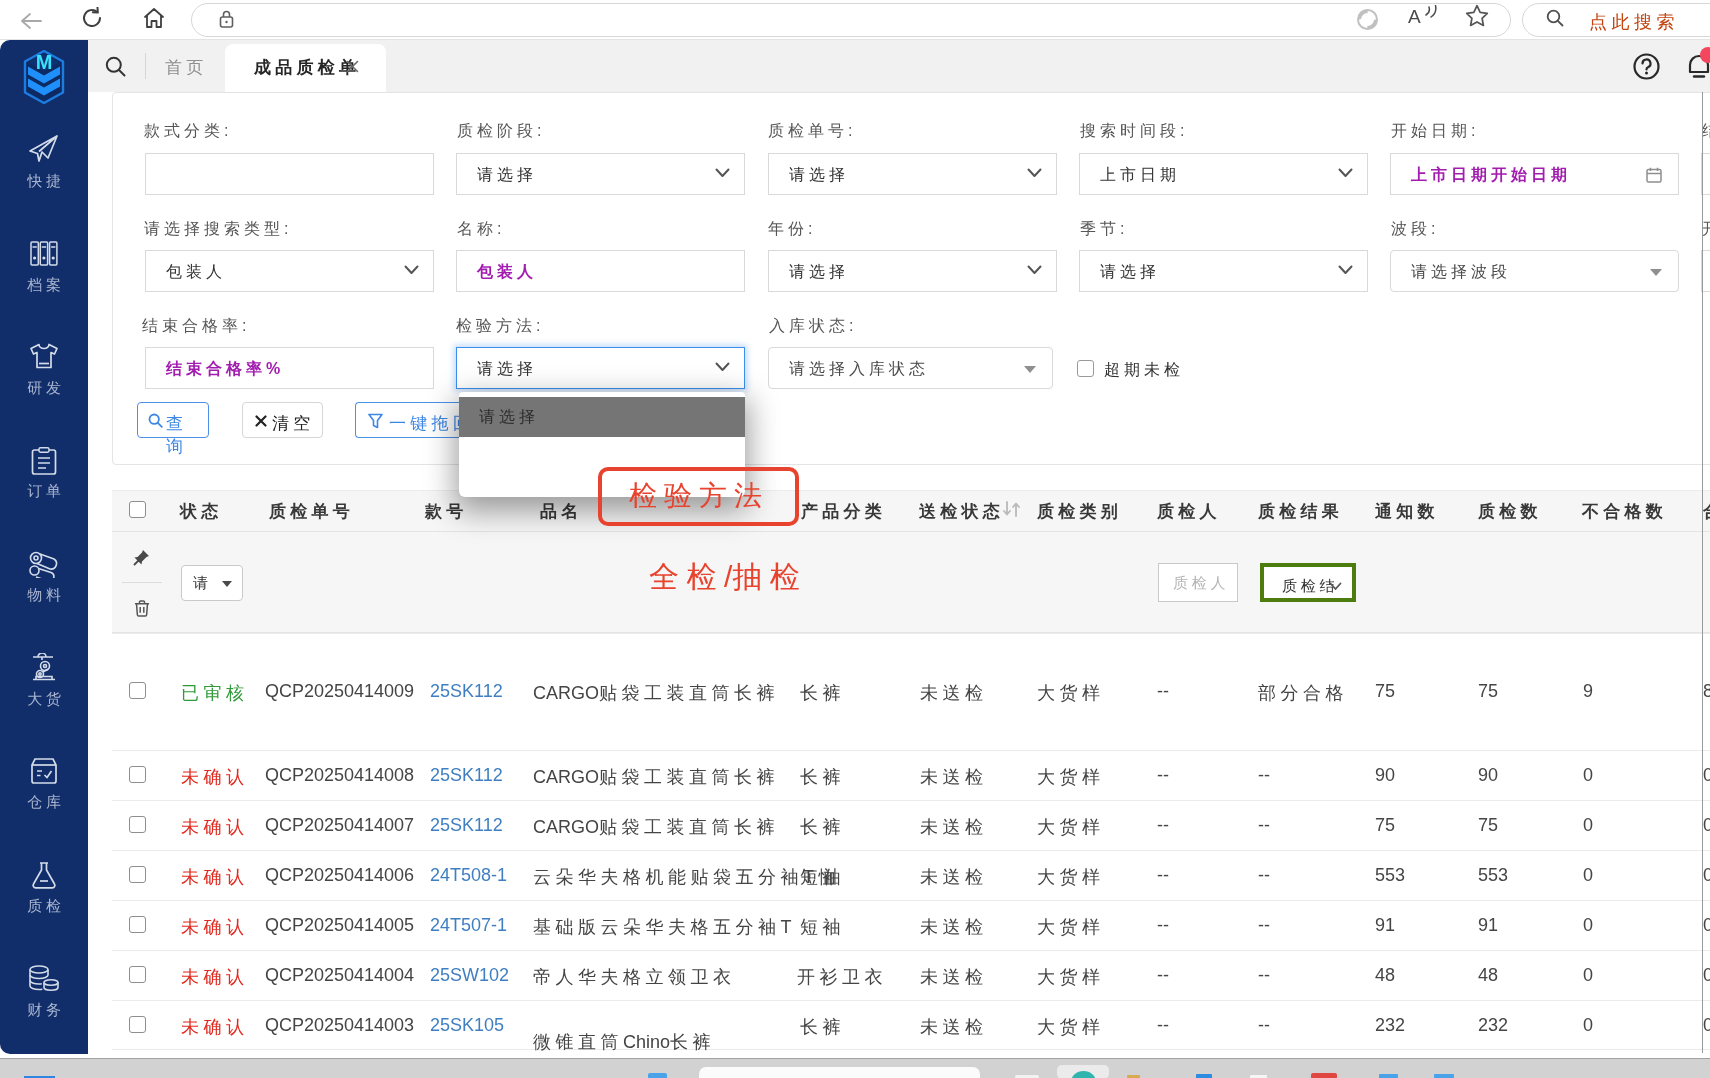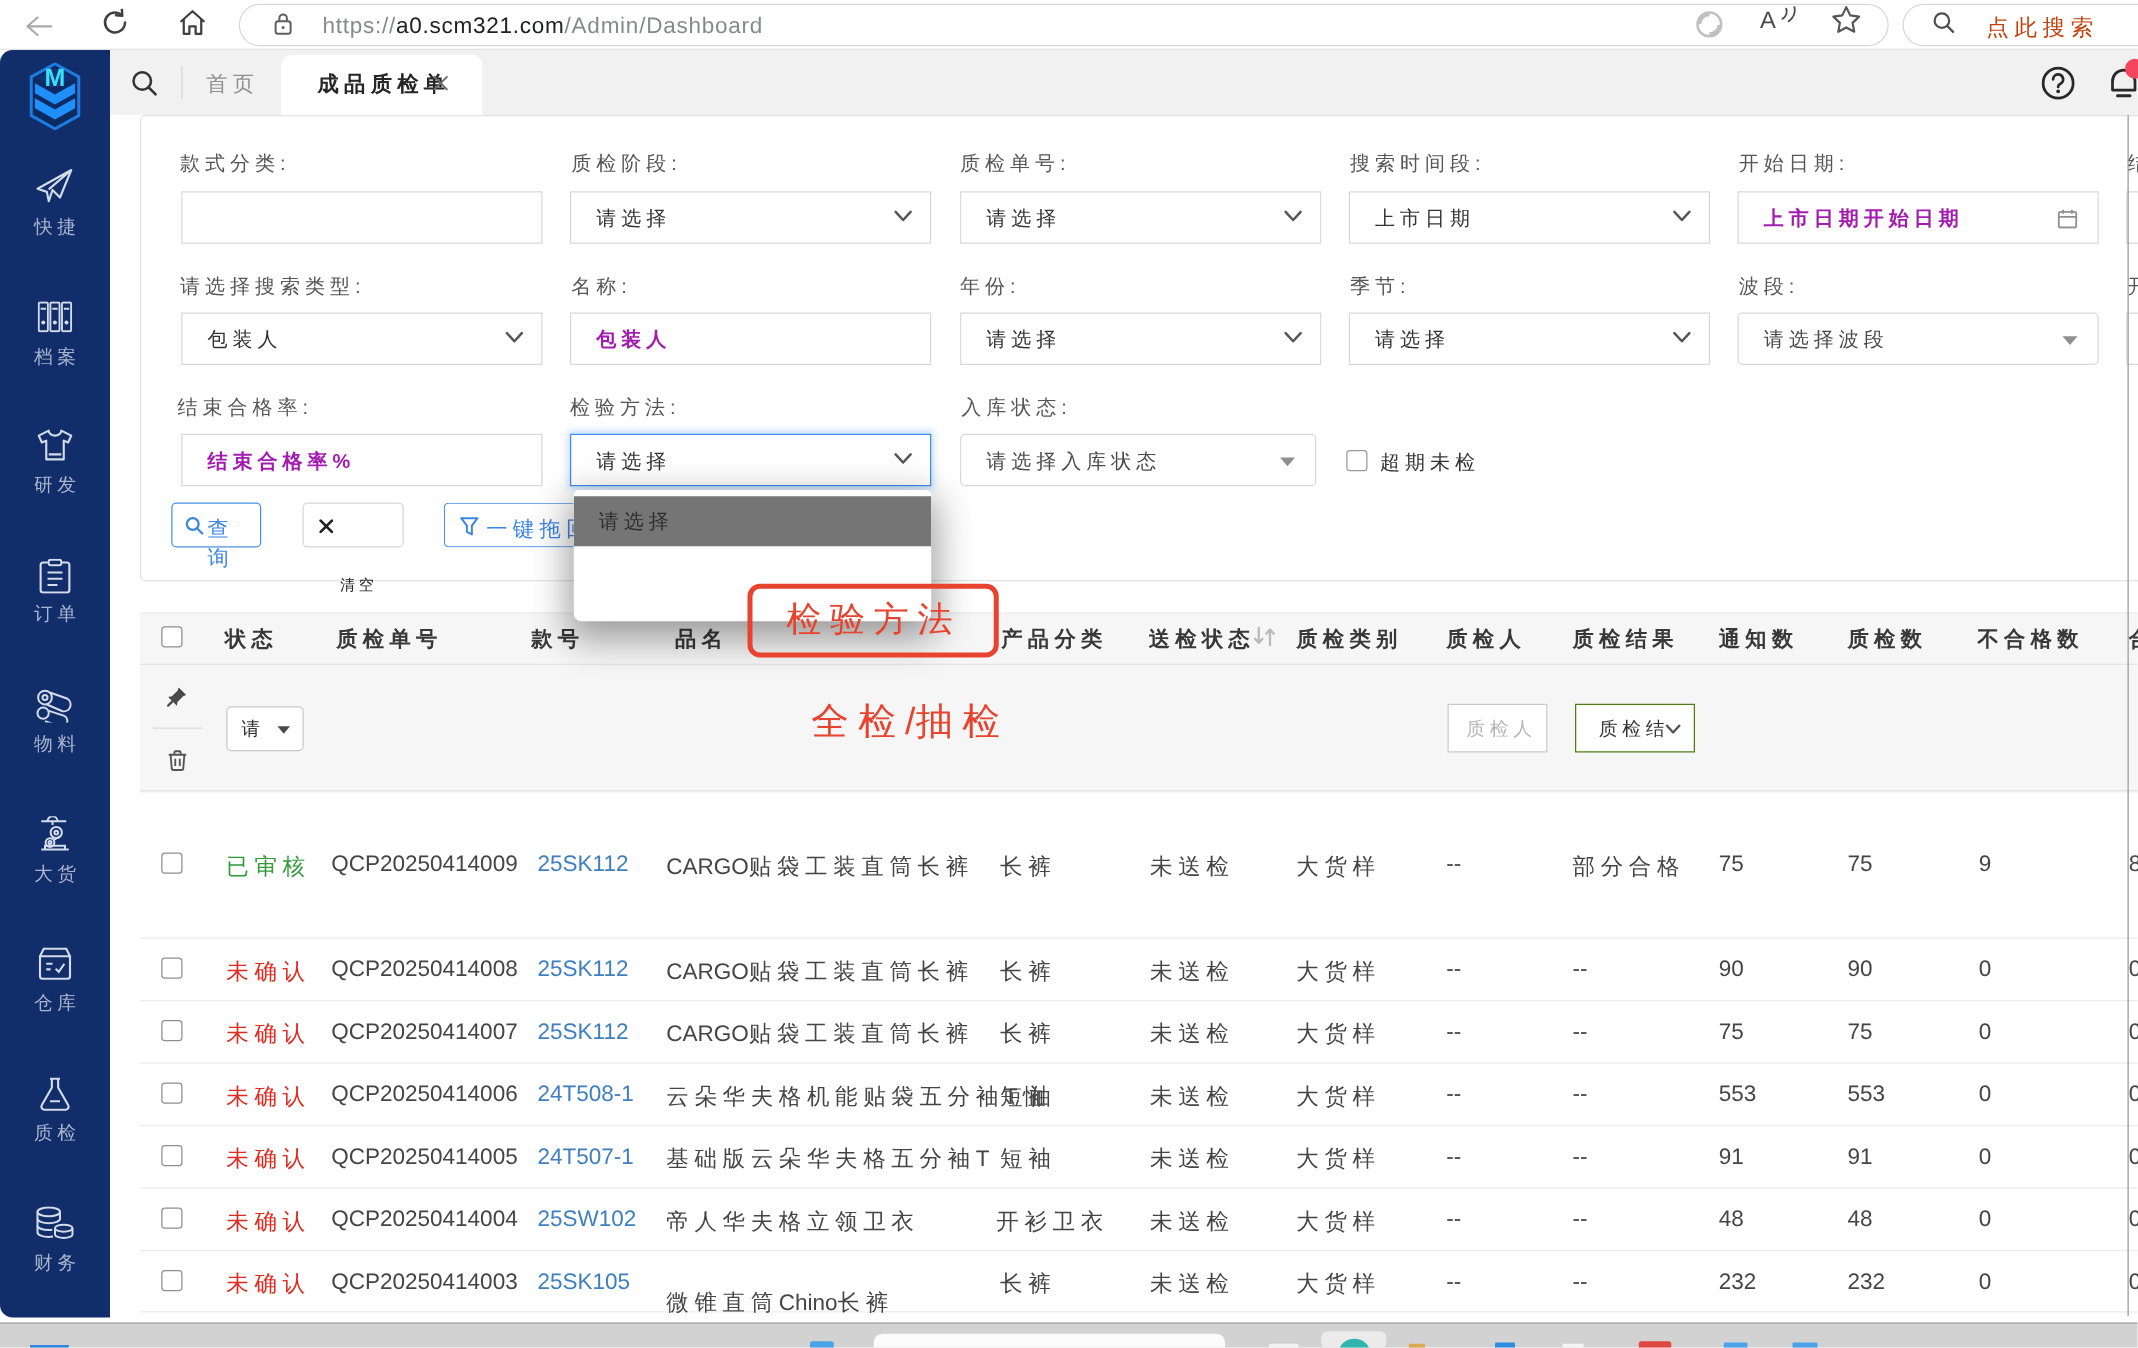--- a/index.html
+++ b/index.html
@@ -27,21 +27,20 @@
     <path d="M2 10 L11 2 L20 10 M4 8.5 V20 H8.5 V14 H13.5 V20 H18 V8.5" stroke="#3f3f3f" stroke-width="1.8" fill="none" stroke-linecap="round" stroke-linejoin="round"></path>
   </svg>
 
   <div class="abs" style="left:191px;top:3px;width:1320px;height:34px;border:1px solid #d7d7d7;border-radius:17px;background:#fff;"></div>
 
   <svg class="abs" style="left:219px;top:10px" width="15" height="18" viewBox="0 0 15 18">
     <rect x="1.5" y="7" width="12" height="10" rx="2" stroke="#5f5f5f" stroke-width="1.6" fill="none"></rect>
     <path d="M4.5 7 V4.5 a3 3 0 0 1 6 0 V7" stroke="#5f5f5f" stroke-width="1.6" fill="none"></path>
     <circle cx="7.5" cy="12" r="1.2" fill="#5f5f5f"></circle>
   </svg>
-  <div class="abs" style="left:258px;top:10px;font-size:18px;letter-spacing:.6px;color:#87898c;">https://<span style="color:#202124">a0.scm321.com</span>/Admin/Dashboard</div>
 
   <svg class="abs" style="left:1355px;top:7px" width="25" height="25" viewBox="0 0 25 25">
     <circle cx="12.5" cy="12.5" r="8.5" stroke="#c0c0c0" stroke-width="4" fill="none"></circle>
     <path d="M12.5 4 A8.5 8.5 0 0 1 21 12.5 L14 14 Z" fill="#fff"></path>
     <path d="M12.5 21 A8.5 8.5 0 0 1 4 12.5 L11 11 Z" fill="#fff"></path>
   </svg>
 
   <div class="abs" style="left:1408px;top:6px;font-size:19px;color:#4a4a4a;">A</div>
   <svg class="abs" style="left:1424px;top:5px" width="16" height="14" viewBox="0 0 16 14">
     <path d="M2 10 a7 7 0 0 0 3 -8 M7 12 a11 11 0 0 0 4.5 -11.5" stroke="#4a4a4a" stroke-width="1.5" fill="none" stroke-linecap="round"></path>
@@ -311,21 +310,21 @@
     <svg class="abs" style="left:10px;top:10px;position:absolute" width="15" height="15" viewBox="0 0 15 15">
       <circle cx="6.2" cy="6.2" r="4.7" stroke="#3d87e4" stroke-width="1.8" fill="none"></circle>
       <path d="M9.8 9.8 L13.8 13.8" stroke="#3d87e4" stroke-width="1.8" stroke-linecap="round"></path>
     </svg>
     <div class="abs cj" style="left:28px;top:9px;font-size:17px;color:#3d87e4;">查询</div>
   </div>
   <div class="abs" style="left:242px;top:402px;width:81px;height:36px;border:1px solid #d6d6d6;border-radius:4px;background:#fff;">
     <svg class="abs" style="left:12px;top:12px;position:absolute" width="12" height="12" viewBox="0 0 12 12">
       <path d="M1.5 1.5 L10.5 10.5 M10.5 1.5 L1.5 10.5" stroke="#222" stroke-width="2.2" stroke-linecap="round"></path>
     </svg>
-    <div class="abs cj" style="left:29px;top:9px;font-size:12px;color:#222;margin-top:48px;">清空</div>
+    <div class="abs cj" style="left:29px;top:9px;font-size:17px;color:#222;">清空</div>
   </div>
   <div class="abs" style="left:355px;top:402px;width:104px;height:36px;border:1px solid #4a90e8;border-radius:4px 0 0 4px;background:#fff;border-right:none;">
     <svg class="abs" style="left:12px;top:10px;position:absolute" width="15" height="16" viewBox="0 0 15 16">
       <path d="M1 1.5 H14 L9.5 7.5 V14.5 L5.5 12.5 V7.5 Z" stroke="#3d87e4" stroke-width="1.6" fill="none" stroke-linejoin="round"></path>
     </svg>
     <div class="abs cj" style="left:33px;top:9px;font-size:17px;color:#3d87e4;white-space:nowrap;">一键拖回</div>
   </div>
 </div>
 
 <div id="table">
@@ -375,21 +374,21 @@
       <path d="M6.2 7 V12.8 M9.8 7 V12.8"></path>
     </g>
   </svg>
   <div class="abs" style="left:181px;top:565px;width:62px;height:36px;border:1px solid #c9c9c9;border-radius:4px;background:#fff;">
     <div class="abs cj" style="left:11px;top:8px;font-size:15px;color:#333;">请</div>
     <div class="abs" style="right:10px;top:15px;width:0;height:0;border-left:5.5px solid transparent;border-right:5.5px solid transparent;border-top:6.5px solid #4a4a4a;"></div>
   </div>
   <div class="abs" style="left:1158px;top:563px;width:80px;height:39px;border:1px solid #c9c9c9;background:#fff;">
     <div class="abs cj" style="left:14px;top:10px;font-size:15px;color:#b5b5b5;">质检人</div>
   </div>
-  <div class="abs" style="left:1260px;top:563px;width:96px;height:39px;border:1px solid #4d7c0f;background:#fff;">
+  <div class="abs" style="left:1260px;top:563px;width:96px;height:39px;border:4px solid #4d7c0f;background:#fff;">
     <div class="abs cj" style="left:18px;top:10px;font-size:15px;color:#333;">质检结</div>
     <svg class="abs" style="right:10px;top:15px;position:absolute" width="13" height="9" viewBox="0 0 13 9">
         <path d="M1.5 1.5 L6.5 7 L11.5 1.5" stroke="#555" stroke-width="1.8" fill="none" stroke-linecap="round" stroke-linejoin="round"></path>
       </svg>
   </div>
 
   <div class="rline" style="top:633px"></div>
   <div class="rline" style="top:750px"></div>
   <div class="rline" style="top:800px"></div>
   <div class="rline" style="top:850px"></div>

